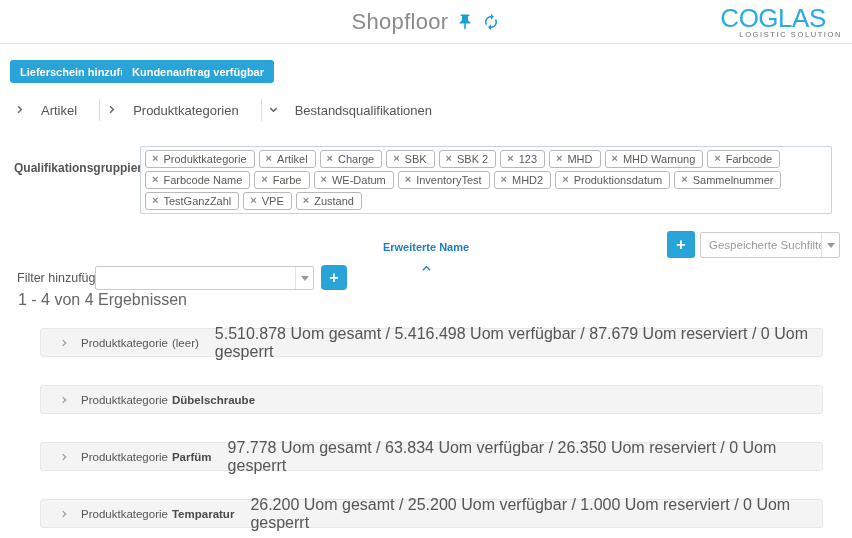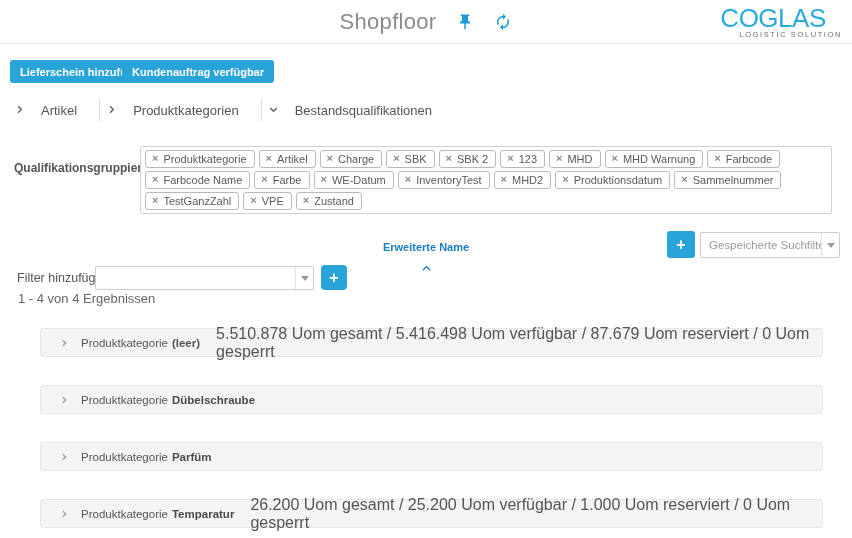--- a/index.html
+++ b/index.html
@@ -1,20 +1,20 @@
 <!DOCTYPE html>
 <html><head>
 <meta charset="utf-8">
 <style>
   * { margin:0; padding:0; box-sizing:border-box; }
   html,body { width:852px; height:538px; background:#fff; font-family:"Liberation Sans", sans-serif; position:relative; overflow:hidden; }
 
   
   .header { position:absolute; left:0; top:0; width:852px; height:44px; background:#fff; border-bottom:1px solid #dce7ee; }
-  .title-wrap { position:absolute; left:0; right:0; top:0; height:44px; display:flex; align-items:center; justify-content:center; gap:20px; }
+  .title-wrap { position:absolute; left:0; right:0; top:0; height:44px; display:flex; align-items:center; justify-content:center; gap:8px; }
   .page-title { font-size:22px; color:#8b8b8b; font-weight:400; letter-spacing:0.3px; }
   .hicon { width:18px; height:18px; display:inline-block; }
   .logo { position:absolute; right:10px; top:7px; text-align:left; }
   .logo-name { font-size:26px; font-weight:400; color:#29abe2; letter-spacing:-0.5px; line-height:22px; }
   .logo-tag { font-size:7.5px; color:#6f6f6f; letter-spacing:1.6px; margin-top:1px;margin-left:19px; }
 
   
   .btn { position:absolute; top:60px; height:23px; background:#29a4d9; color:#fff; border:none; border-radius:3px;
          font-family:"Liberation Sans", sans-serif; font-size:11px; font-weight:700; padding:0 10px; cursor:pointer; }
   .btn-1 { left:10px; }
@@ -46,30 +46,30 @@
   .select-box { border:1px solid #ccc; border-radius:2px; background:#fff; display:flex; align-items:center; cursor:pointer; }
   .saved-select { position:absolute; left:700px; top:232px; width:140px; height:26px; }
   .select-text { flex:1; font-size:11.5px; color:#9a9a9a; padding-left:8px; white-space:nowrap; overflow:hidden; }
   .caret-zone { width:18px; height:100%; display:flex; align-items:center; justify-content:center; border-left:1px solid #e3e3e3; }
   .caret { width:0; height:0; border-left:4px solid transparent; border-right:4px solid transparent; border-top:5px solid #9a9a9a; }
 
   
   .filter-label { position:absolute; left:17px; top:271px; font-size:12.5px; color:#555; }
   .filter-select { position:absolute; left:95px; top:266px; width:219px; height:24px; }
   .filter-plus { position:absolute; left:321px; top:265px; width:26px; height:25px; border-radius:4px; }
-  .count { position:absolute; left:18px; top:291px; font-size:13px; color:#666; }
+  .count { position:absolute; left:18px; top:291px; font-size:16px; color:#666; }
 
   
   .rows { position:absolute; left:40px; top:328px; width:783px; }
   .rowcard { width:100%; height:29px; background:#f4f4f4; border:1px solid #e7e7e7; border-radius:3px; margin-bottom:28px;
              display:flex; align-items:center; padding-left:18px; cursor:pointer; }
   .row-chev { margin-right:12px; display:flex; align-items:center; }
   .row-prefix { font-size:11.5px; color:#555; }
   .row-name { font-size:11.5px; color:#4a4a4a; font-weight:700; margin-left:4px; }
-  .row-name.normal { font-weight:700; color:#555;text-align:right; }
+  .row-name.normal { font-weight:400; color:#555;text-align:right; }
   .row-stats { font-size:16px; color:#555; margin-left:16px; }
 </style>
 </head>
 <body>
 
 <div class="header">
   <div class="title-wrap">
     <span class="page-title">Shopfloor</span>
     <span class="hicon">
       <svg viewBox="0 0 24 24" width="18" height="18" fill="#1a9cd8">
@@ -253,20 +253,21 @@
       <span class="row-name">Dübelschraube</span>
     </div>
     <div class="rowcard">
       <span class="row-chev">
         <svg width="10" height="10" viewBox="0 0 24 24" fill="none" stroke="#9a9a9a" stroke-width="3">
           <polyline points="9 5 16 12 9 19"></polyline>
         </svg>
       </span>
       <span class="row-prefix">Produktkategorie</span>
       <span class="row-name">Parfüm</span>
+      <span class="row-stats">97.778 Uom gesamt / 63.834 Uom verfügbar / 26.350 Uom reserviert / 0 Uom gesperrt</span>
     </div>
     <div class="rowcard">
       <span class="row-chev">
         <svg width="10" height="10" viewBox="0 0 24 24" fill="none" stroke="#9a9a9a" stroke-width="3">
           <polyline points="9 5 16 12 9 19"></polyline>
         </svg>
       </span>
       <span class="row-prefix">Produktkategorie</span>
       <span class="row-name">Temparatur</span>
       <span class="row-stats">26.200 Uom gesamt / 25.200 Uom verfügbar / 1.000 Uom reserviert / 0 Uom gesperrt</span>

